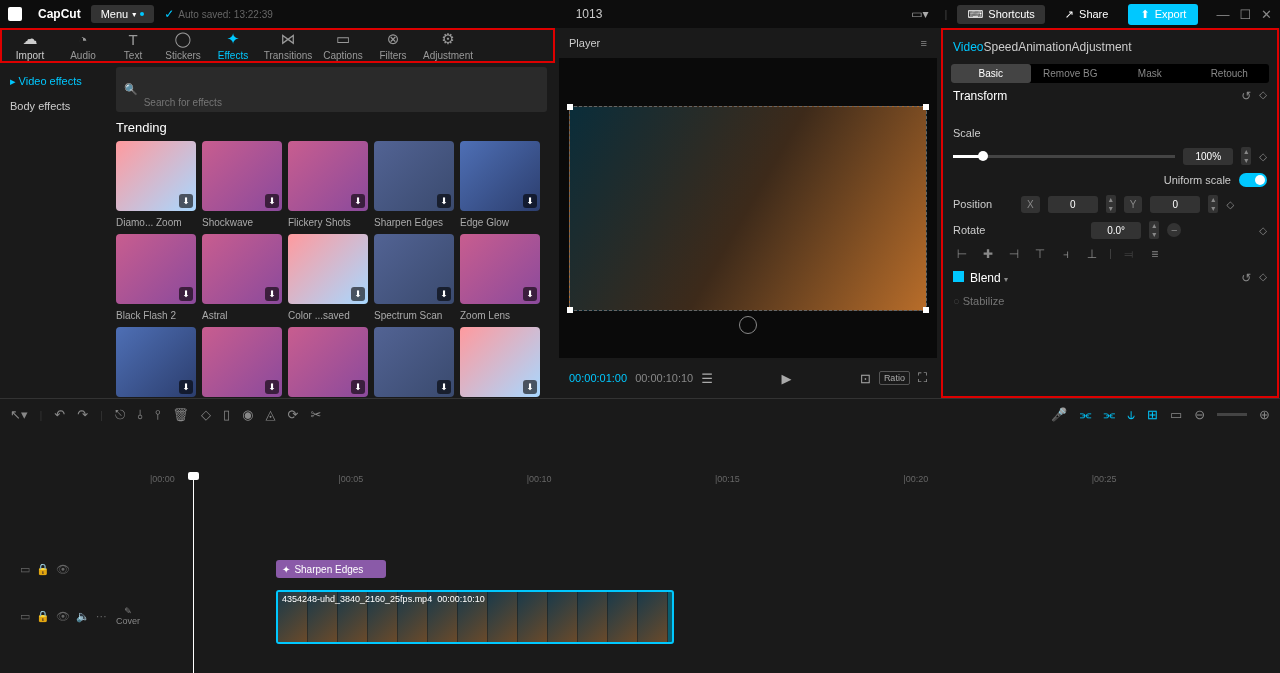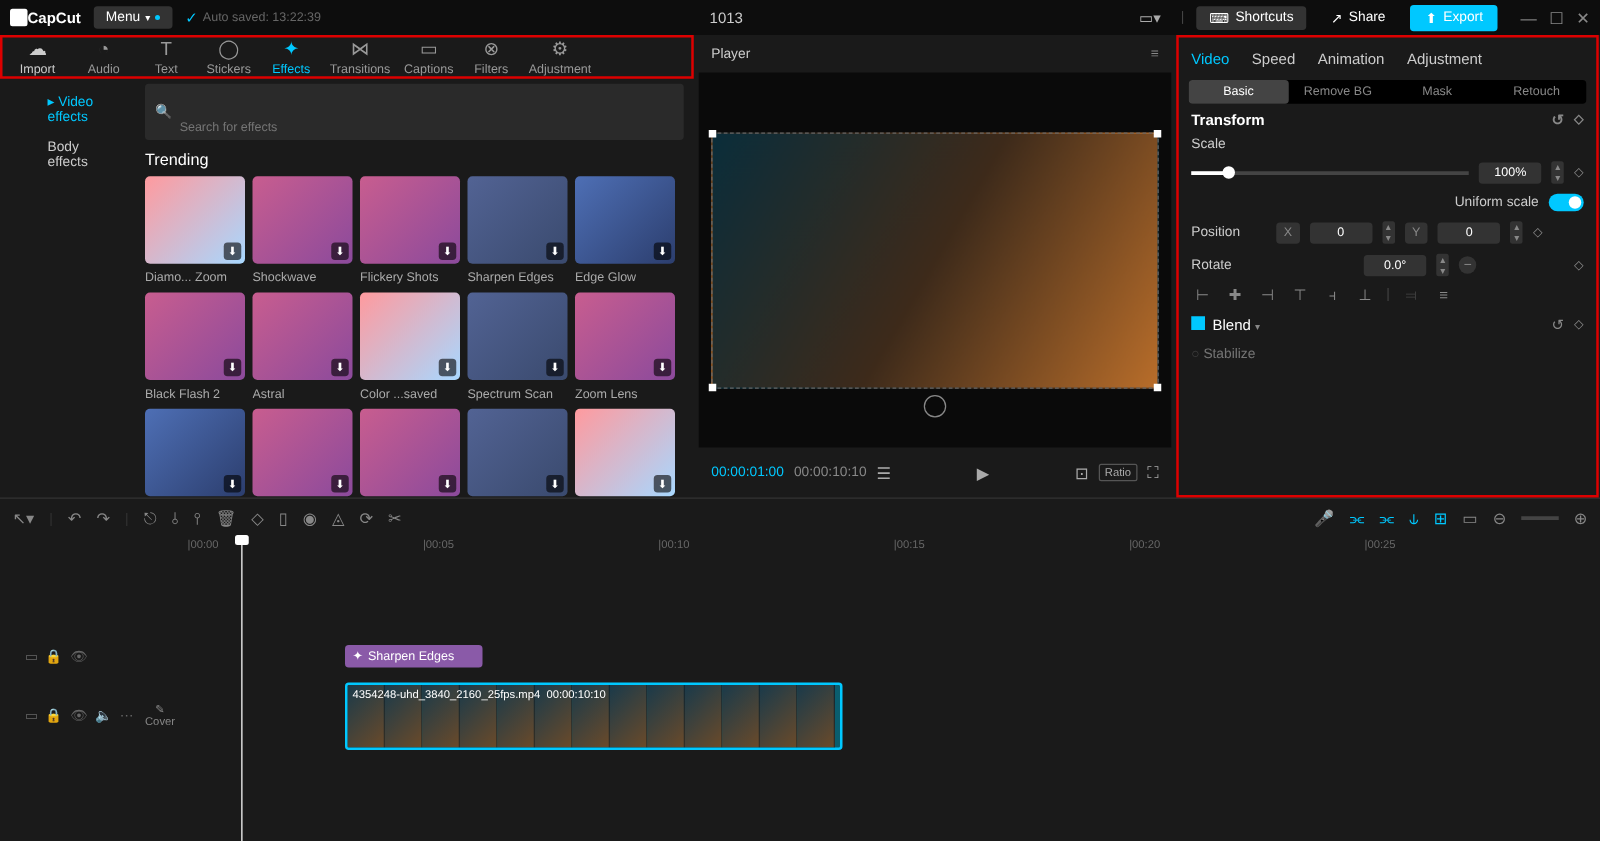--- a/index.html
+++ b/index.html
@@ -1,19 +1,19 @@
 <!DOCTYPE html>
 <html><head>
 <meta charset="utf-8">
 <style>
 * { margin: 0; padding: 0; box-sizing: border-box; font-family: -apple-system, BlinkMacSystemFont, 'Segoe UI', sans-serif; }
 body { background: #1a1a1a; color: #ccc; width: 1280px; height: 673px; overflow: hidden; font-size: 11px; }
 
 .top-bar { height: 28px; background: #0d0d0d; display: flex; align-items: center; padding: 0 8px; gap: 10px; }
-.logo { color: #fff; font-weight: 600; font-size: 12px; display: flex; align-items: center; gap: 0; justify-content: flex-end; }
+.logo { color: #fff; font-weight: 600; font-size: 12px; display: flex; align-items: center; gap: 16px; justify-content: flex-end; }
 .logo-icon { width: 14px; height: 14px; background: #fff; border-radius: 2px; display: inline-block; }
 .menu-btn { background: #333; color: #fff; padding: 3px 10px; border-radius: 3px; display: flex; align-items: center; gap: 4px; cursor: pointer; }
 .menu-btn::after { content: ''; width: 4px; height: 4px; background: #00c8ff; border-radius: 50%; }
 .auto-saved { color: #666; font-size: 10px; display: flex; align-items: center; gap: 4px; }
 .auto-saved::before { content: '✓'; color: #00c8ff; font-size: 12px; }
 .project-title { margin: 0 auto; color: #ccc; font-size: 12px; }
 .top-right { display: flex; align-items: center; gap: 10px; }
 .top-icon-btn { color: #aaa; padding: 3px 6px; cursor: pointer; font-size: 12px; }
 .shortcuts-btn { background: #333; color: #fff; padding: 3px 10px; border-radius: 3px; display: flex; align-items: center; gap: 5px; cursor: pointer; }
 .share-btn { color: #fff; padding: 3px 10px; display: flex; align-items: center; gap: 5px; cursor: pointer; }
@@ -26,21 +26,21 @@
 .left-panel { width: 555px; display: flex; flex-direction: column; }
 .nav-row { display: flex; background: #1a1a1a; height: 44px; border: 2px solid #d00; }
 .import-item { width: 56px; display: flex; flex-direction: column; align-items: center; justify-content: center; cursor: pointer; }
 .nav-item { width: 50px; display: flex; flex-direction: column; align-items: center; justify-content: center; cursor: pointer; color: #999; }
 .nav-item.wide { width: 60px; }
 .nav-item.active { color: #00c8ff; }
 .nav-icon { font-size: 15px; }
 .nav-label { font-size: 10px; margin-top: 2px; }
 
 .left-body { display: flex; flex: 1; }
-.sidebar { width: 108px; padding-top: 6px; padding-left: 28px; }
+.sidebar { width: 108px; padding-top: 6px; }
 .sidebar-item { padding: 6px 10px; color: #ccc; cursor: pointer; font-size: 11px; }
 .sidebar-item.active { color: #00c8ff; }
 .sidebar-item.active::before { content: '▸ '; color: #00c8ff; }
 
 .effects-area { flex: 1; padding: 4px 8px; overflow: hidden; }
 .search-box { background: #2a2a2a; border-radius: 3px; padding: 4px 8px; display: flex; align-items: center; gap: 6px; margin-bottom: 8px; }
 .search-input { background: transparent; border: none; color: #ccc; outline: none; flex: 1; font-size: 10px; margin-top: 26px; }
 .section-title { color: #fff; font-size: 13px; margin-bottom: 6px; }
 .effects-grid { display: grid; grid-template-columns: repeat(5, 80px); gap: 6px; }
 .effect-card { width: 80px; }
@@ -60,30 +60,30 @@
 .h-bl { bottom: -3px; left: -3px; } .h-br { bottom: -3px; right: -3px; }
 .center-marker { position: absolute; bottom: -24px; left: 50%; transform: translateX(-50%); width: 18px; height: 18px; border: 1px solid #888; border-radius: 50%; }
 .player-controls { height: 40px; display: flex; align-items: center; padding: 15px 10px; gap: 8px; }
 .time-curr { color: #00c8ff; font-size: 11px; }
 .time-dur { color: #888; font-size: 11px; }
 .pc-spacer { flex: 1; }
 .pc-btn { color: #aaa; cursor: pointer; font-size: 13px; }
 .ratio-btn { border: 1px solid #555; padding: 1px 4px; font-size: 9px; color: #aaa; border-radius: 2px; }
 
 .right-panel { width: 338px; margin-left: 4px; border: 2px solid #d00; display: flex; flex-direction: column; }
-.right-tabs { display: flex; height: 34px; align-items: center; gap: 18px; padding: 0 10px; }
+.right-tabs { display: flex; height: 34px; align-items: center; padding: 0 10px; }
 .right-tab { color: #ccc; cursor: pointer; font-size: 12px; }
 .right-tab.active { color: #00c8ff; }
 .sub-tabs { display: flex; background: #000000; margin: 0 8px; border-radius: 3px; }
 .sub-tab { flex: 1; text-align: center; padding: 4px; color: #888; cursor: pointer; font-size: 10px; }
 .sub-tab.active { background: #444; color: #fff; border-radius: 3px; }
 
 .props { padding: 6px 10px; }
 .prop-section { margin-bottom: 10px; }
-.prop-head { display: flex; align-items: center; justify-content: space-between; color: #fff; font-size: 12px; margin-bottom: 6px; font-weight: bold; }
+.prop-head { display: flex; align-items: center; justify-content: space-between; color: #fff; font-size: 12px; margin-bottom: 24px; }
 .prop-head-icons { display: flex; gap: 8px; color: #888; }
 .prop-row { display: flex; align-items: center; margin-bottom: 8px; gap: 8px; }
 .prop-label { width: 60px; color: #ccc; font-size: 11px; }
 .slider-track { flex: 1; height: 3px; background: #444; position: relative; }
 .slider-fill { height: 3px; background: #fff; width: 27px; }
 .slider-thumb { position: absolute; left: 25px; top: -4px; width: 10px; height: 10px; background: #fff; border-radius: 50%; }
 .num-input { background: #333; border: none; color: #fff; padding: 3px 6px; width: 50px; font-size: 10px; border-radius: 3px; text-align: center; }
 .spin { background: #333; color: #888; padding: 0 3px; font-size: 8px; display: flex; flex-direction: column; border-radius: 2px; }
 .diamond { color: #888; font-size: 10px; cursor: pointer; }
 .toggle { width: 28px; height: 14px; background: #00c8ff; border-radius: 7px; position: relative; cursor: pointer; }
@@ -92,21 +92,21 @@
 .align-row { display: flex; gap: 8px; margin-top: 6px; }
 .align-btn { color: #888; cursor: pointer; width: 18px; text-align: center; font-size: 12px; }
 .blend-head { display: flex; align-items: center; justify-content: space-between; color: #fff; font-size: 12px; }
 .blend-chk { width: 11px; height: 11px; background: #00c8ff; display: inline-block; margin-right: 6px; }
 
 .timeline { height: 275px; background: #1a1a1a; }
 .tl-toolbar { height: 32px; display: flex; align-items: center; padding: 0 10px; gap: 12px; border-top: 1px solid #333; }
 .tl-tool { color: #888; cursor: pointer; font-size: 13px; }
 .tl-spacer { flex: 1; }
 .tl-tool.accent { color: #00c8ff; }
-.tl-ruler { height: 20px; display: flex; padding-left: 150px; position: relative; color: #666; font-size: 9px; }
+.tl-ruler { height: 20px; display: flex; padding-left: 150px; position: relative; color: #666; font-size: 9px; margin-top: 44px; }
 .ruler-mark { width: 190px; }
 .playhead { position: absolute; left: 193px; top: 0; width: 1px; height: 250px; background: #fff; }
 .playhead::before { content: ''; position: absolute; top: -2px; left: -5px; width: 11px; height: 8px; background: #fff; border-radius: 2px; }
 
 .tl-tracks { padding-left: 20px; padding-top: 60px; }
 .track-row { display: flex; align-items: center; height: 30px; gap: 6px; margin-bottom: 4px; }
 .track-ctrls { width: 90px; display: flex; gap: 6px; color: #666; }
 .track-ctrl { cursor: pointer; font-size: 11px; }
 .cover-btn { width: 24px; display: flex; flex-direction: column; align-items: center; color: #888; font-size: 9px; }
 

